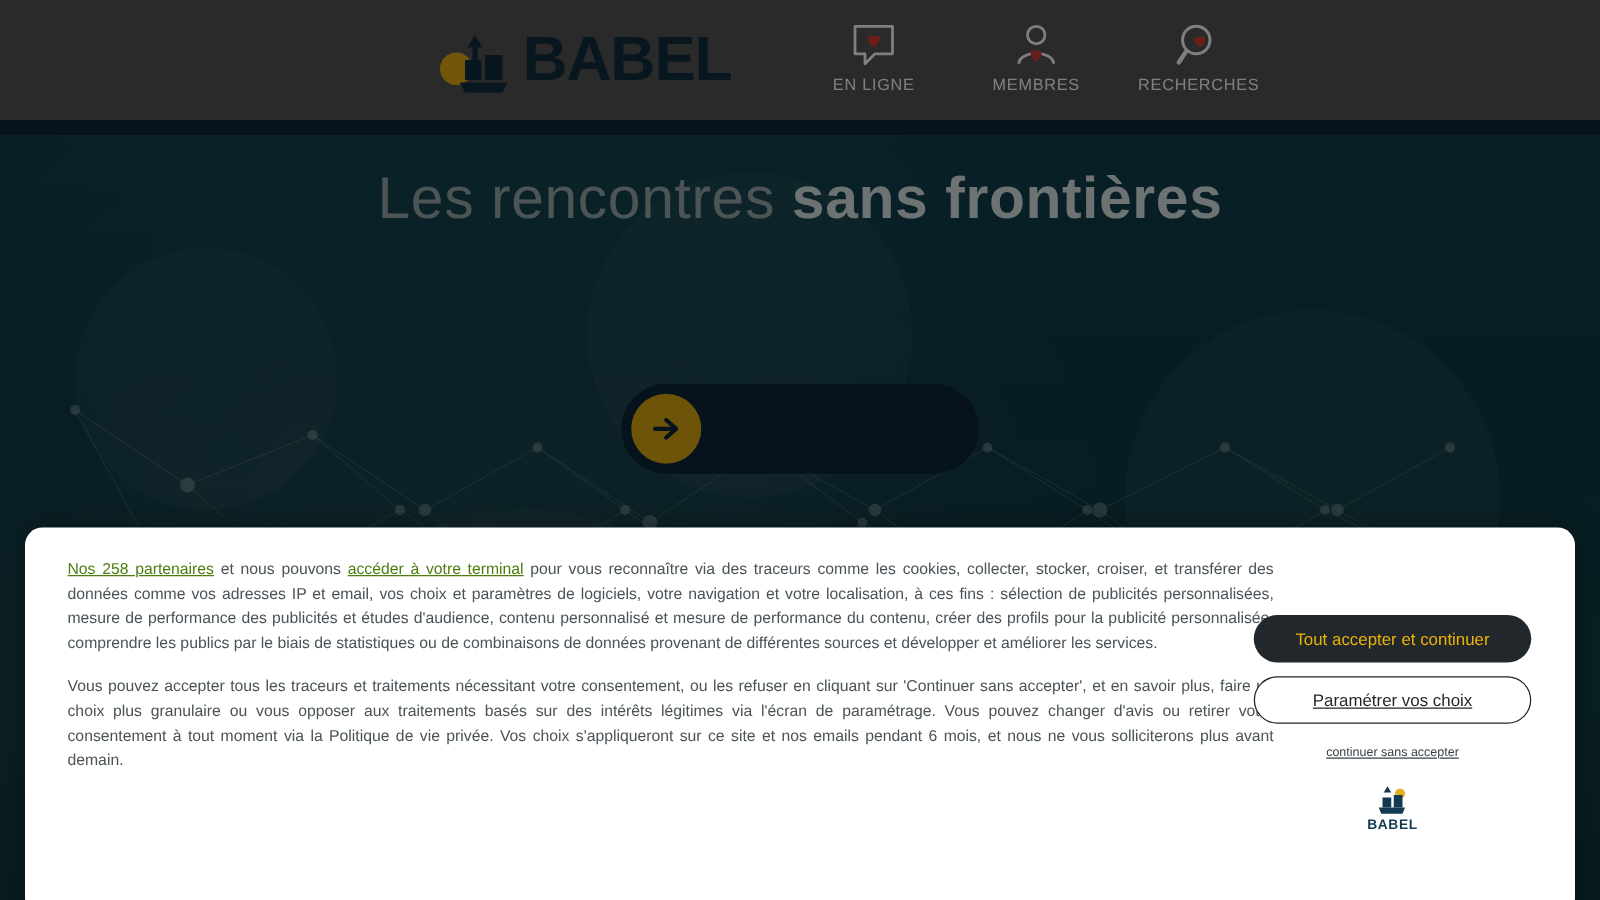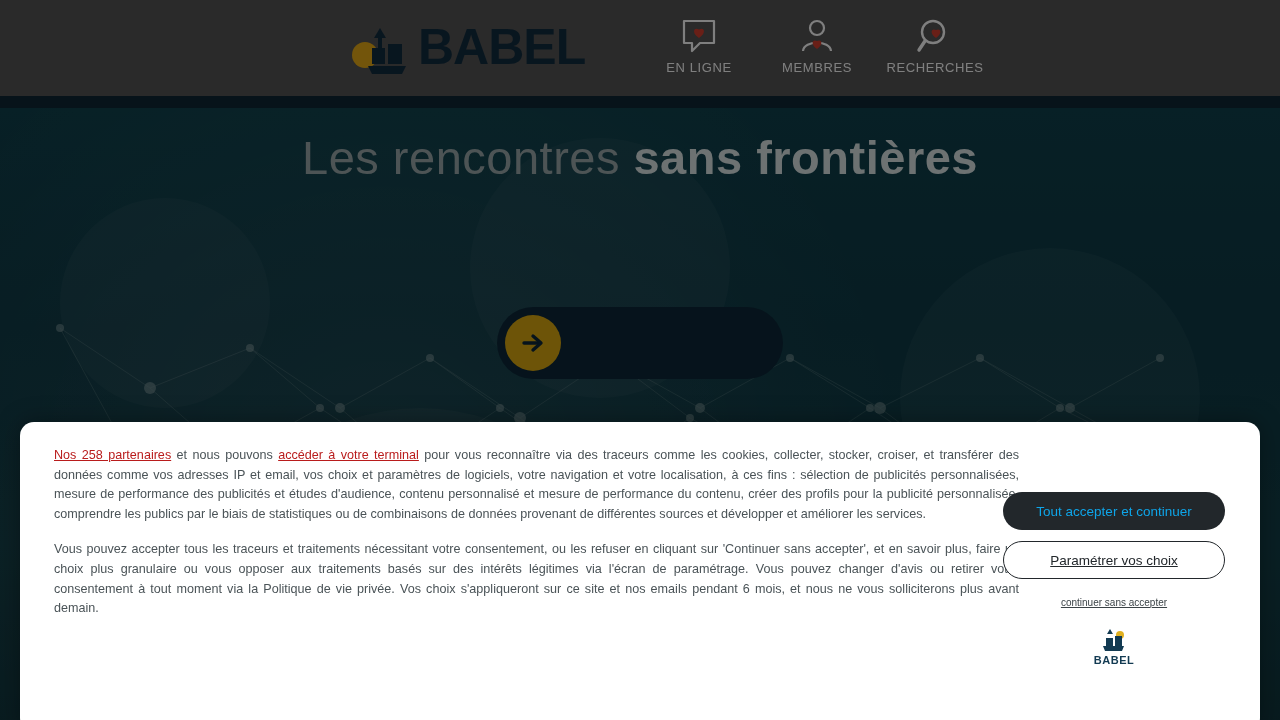--- a/index.html
+++ b/index.html
@@ -28,21 +28,21 @@
     border-radius: 50%; background: #d19b15;
   }
   .logo-boat { position: absolute; left: 6px; top: 4px; }
   .logo-text {
     font-size: 50px; font-weight: bold; letter-spacing: -1px;
     color: #10293a; line-height: 1;
   }
 
   .nav {
     position: absolute; left: 640px; top: 14px;
-    display: flex; gap: 0;
+    display: flex; gap: 12px;
   }
   .nav-item {
     width: 118px; text-align: center; color: #e8e8e8;
     font-size: 13px; letter-spacing: .6px; cursor: pointer;
   }
   .nav-icon { height: 46px; display: flex; align-items: center; justify-content: center; }
   .nav-label { display: block; }
 
   
   .hero {
@@ -92,29 +92,29 @@
     color: #3b4347;
   }
   .consent-title {
     font-size: 17.5px; color: #2d3538; margin-bottom: 18px;
   }
   .consent-body { width: 965px; }
   .consent-p {
     font-size: 12.6px; line-height: 19.6px; text-align: justify;
     color: #4a5357; margin-bottom: 16px;
   }
-  .consent-link { text-decoration: underline; color: #b91c1c; cursor: pointer; }
+  .consent-link { text-decoration: underline; color: #4d7c0f; cursor: pointer; }
 
   .consent-actions {
     position: absolute; right: 34px; top: 70px; width: 224px;
     display: flex; flex-direction: column; align-items: center;
   }
   .btn-accept {
     width: 222px; height: 38px; border-radius: 19px; border: none;
-    background: #22272b; color: #0ea5e9; font-size: 13.5px; cursor: pointer;
+    background: #22272b; color: #eab308; font-size: 13.5px; cursor: pointer;
     font-family: "Liberation Sans", sans-serif;
   }
   .btn-settings {
     width: 222px; height: 38px; border-radius: 19px; margin-top: 11px;
     background: #fff; color: #22272b; font-size: 13.5px; cursor: pointer;
     border: 1.5px solid #22272b;
     font-family: "Liberation Sans", sans-serif;
     text-decoration: underline;
   }
   .btn-refuse {

